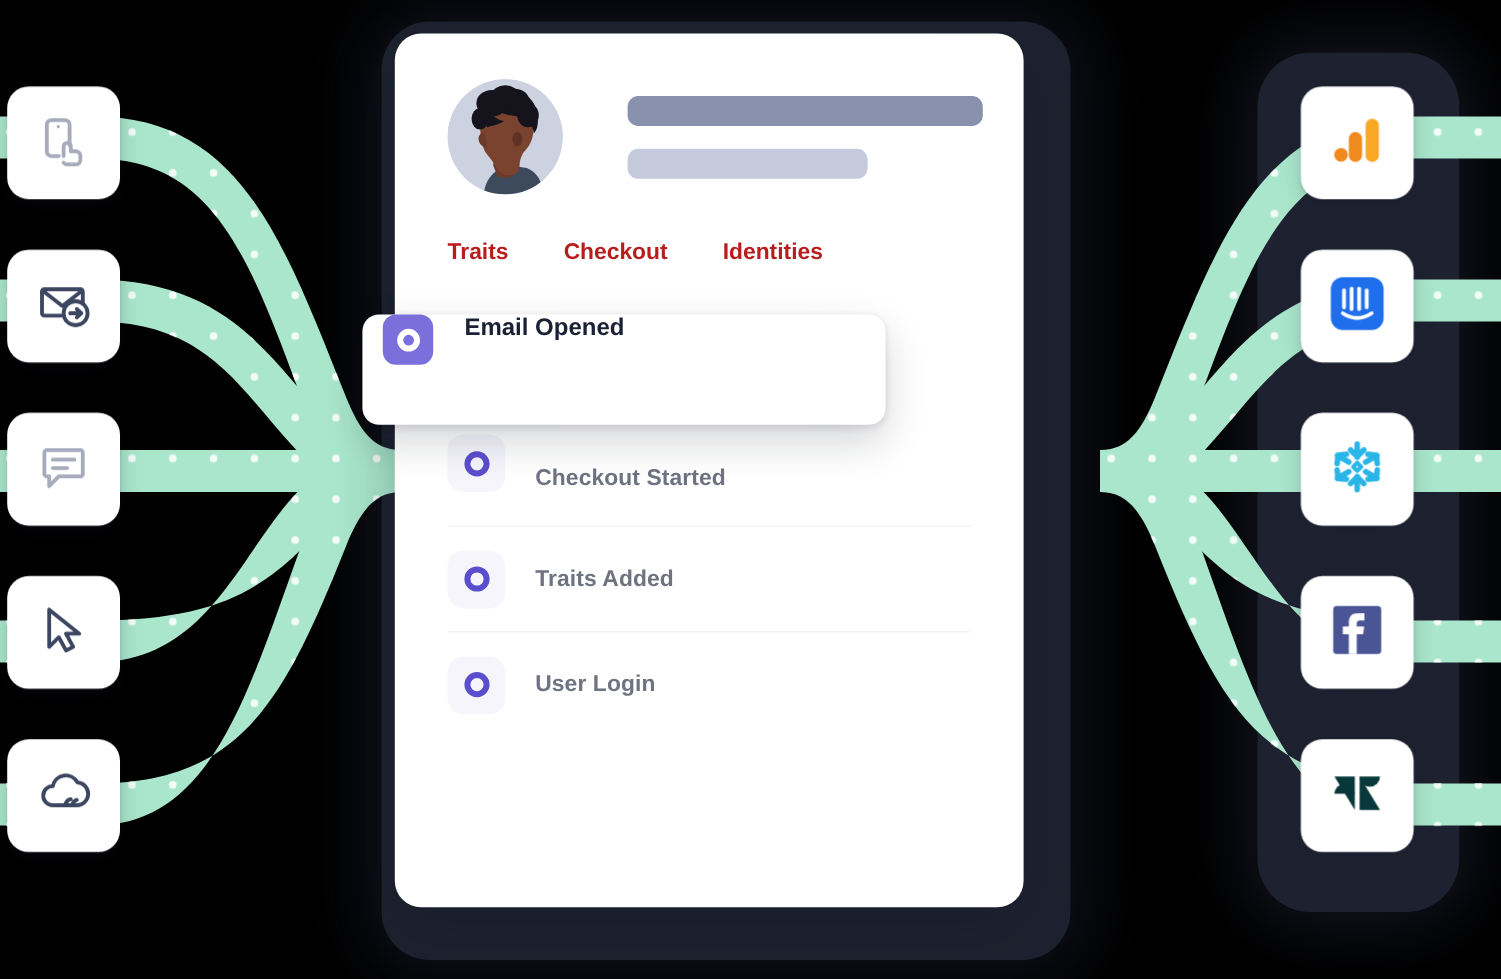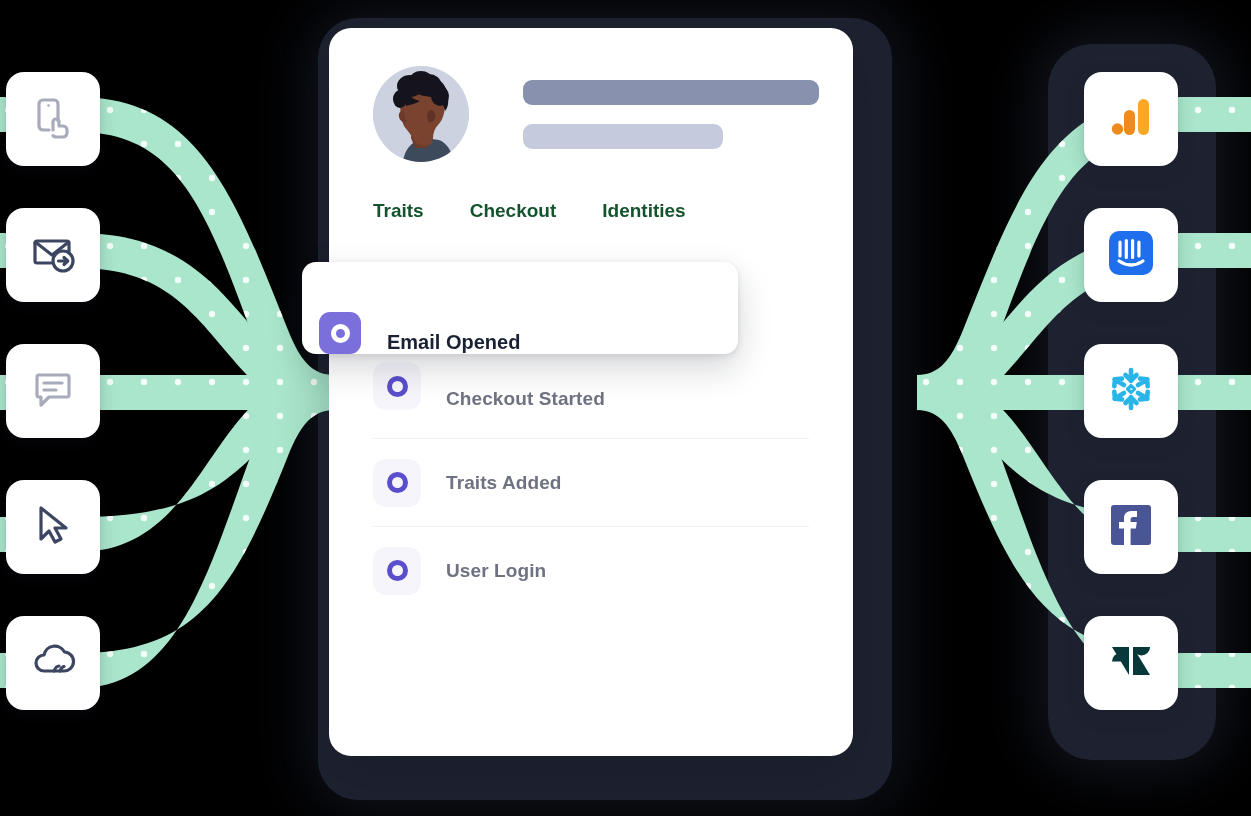--- a/index.html
+++ b/index.html
@@ -46,21 +46,21 @@
   }
   #card-header{position:absolute;left:44px;top:38px;display:flex;align-items:center;}
   #avatar{width:96px;height:96px;border-radius:50%;overflow:hidden;background:#ccd2e0;flex:none;}
   #header-bars{margin-left:54px;}
   .bar{border-radius:9px;}
   #bar-name{width:296px;height:25px;background:#8891ad;}
   #bar-sub{width:200px;height:25px;background:#c5cbdd;margin-top:19px;}
 
   #tabs{position:absolute;left:44px;top:172px;display:flex;align-items:center;}
   .tab{
-    font-size:19px;font-weight:bold;color:#14532d;
+    font-size:19px;font-weight:bold;color:#b91c1c;
     padding:0 0;margin-right:46px;white-space:nowrap;
   }
   .tab.active{
     background:#6054c8;color:#ffffff;border-radius:10px;
     padding:14px 24px;margin-right:34px;
   }
 
   
   #event-list{position:absolute;left:44px;top:252px;width:436px;}
   .event-row{
@@ -73,21 +73,21 @@
     display:flex;align-items:center;justify-content:center;flex:none;
   }
   .ring{width:21px;height:21px;border-radius:50%;border:5px solid #5b4ecc;box-sizing:border-box;}
   .ev-label{margin-left:25px;font-size:19px;font-weight:bold;color:#6f7280;letter-spacing:.1px;}
 
   
   #toast{
     position:absolute;left:302px;top:262px;width:436px;height:92px;
     background:#ffffff;border-radius:14px;
     box-shadow:0 14px 34px rgba(16,20,34,.18), 0 2px 6px rgba(16,20,34,.10);
-    display:flex;align-items:flex-end;
+    display:flex;align-items:flex-start;
   }
   #toast-icon{
     width:42px;height:42px;margin-left:17px;border-radius:11px;background:#7b6fdc;
     display:flex;align-items:center;justify-content:center;flex:none;
   }
   .ring-w{width:19px;height:19px;border-radius:50%;border:5px solid #ffffff;box-sizing:border-box;}
   #toast-label{margin-left:26px;font-size:20px;font-weight:bold;color:#1b2134;}
 </style>
 </head>
 <body>

